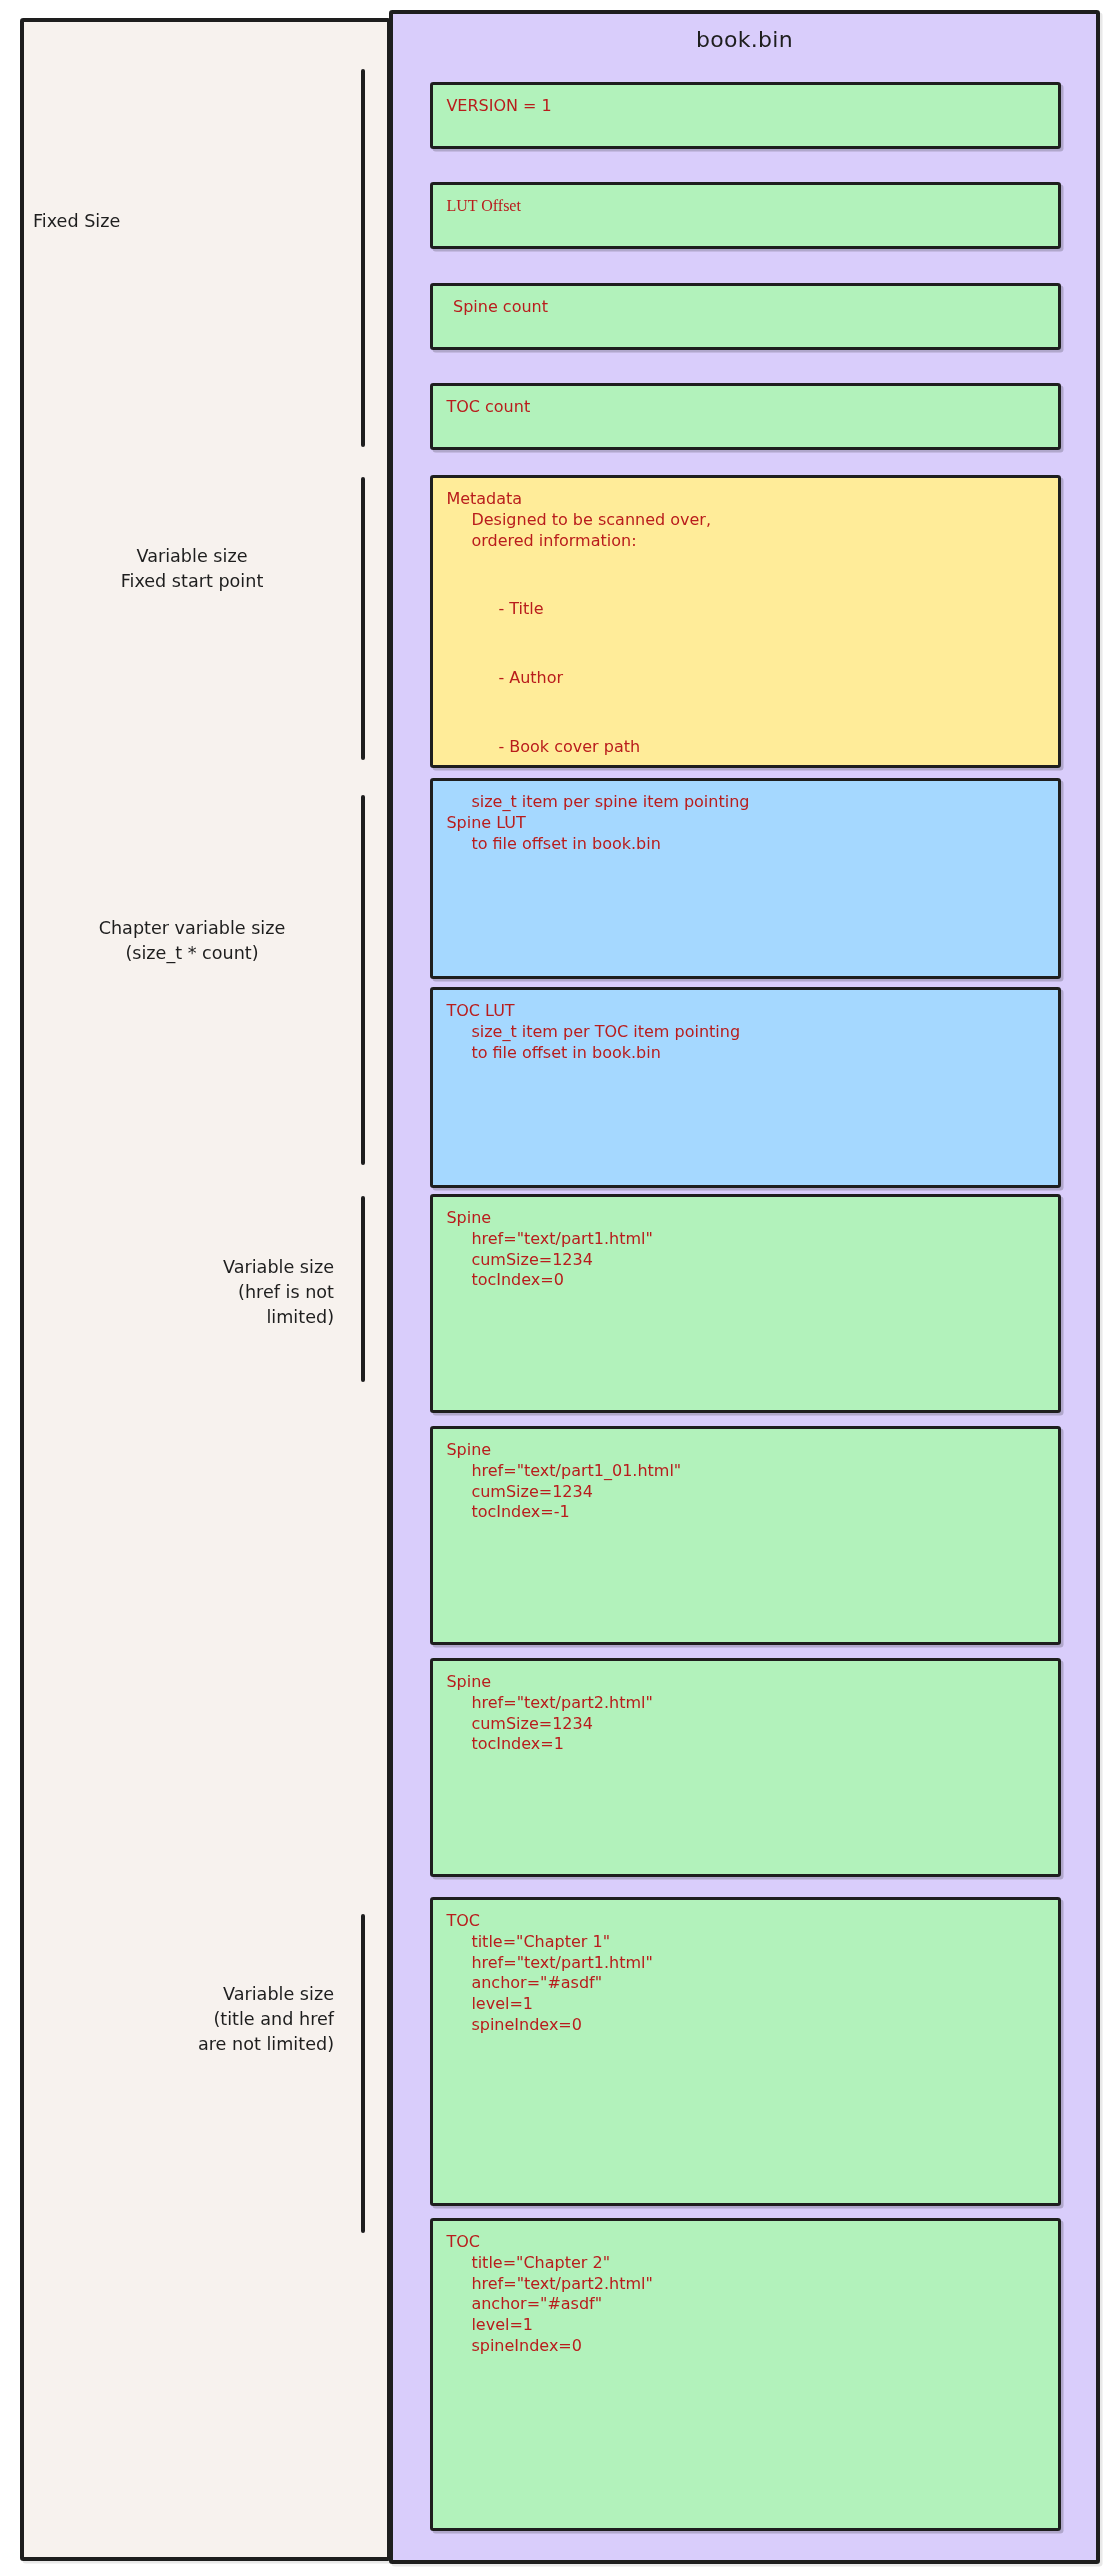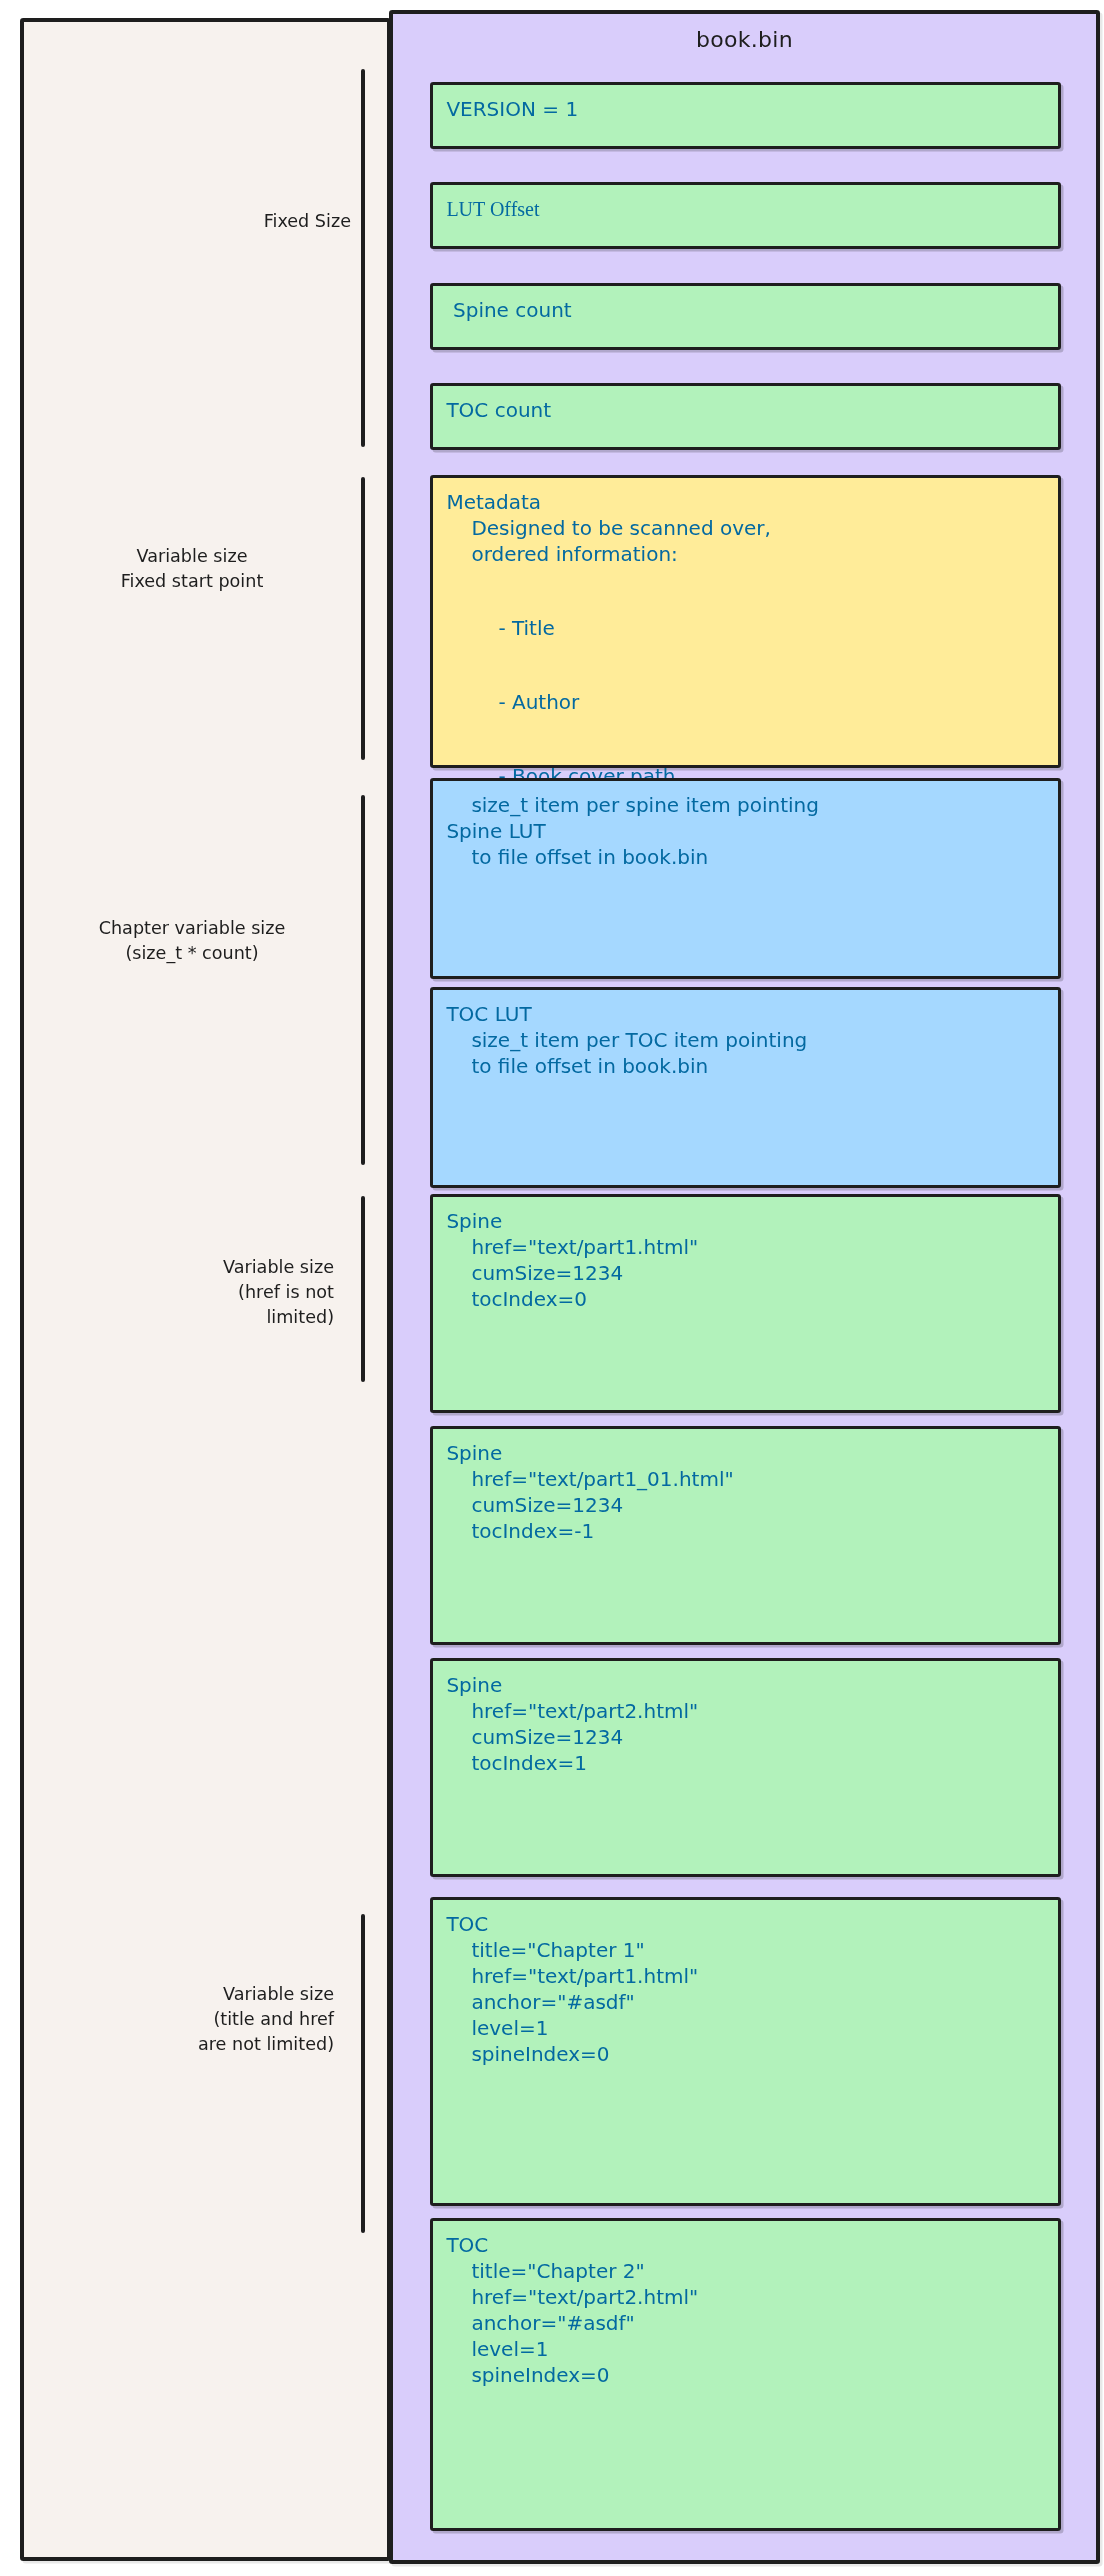--- a/index.html
+++ b/index.html
@@ -83,23 +83,23 @@
     position: absolute;
     box-sizing: border-box;
     left: 422px;
     width: 631px;
     border: 3.3px solid #1e1e1e;
     border-radius: 3.3px;
     box-shadow: 2.5px 2.5px 0 rgba(30,30,30,0.22);
     padding: 11px 13.4px 8.4px 13.4px;
   }
   .box .line {
-    font-size: 20px;
+    font-size: 16px;
     line-height: 1.30;
-    color: #0369a1;
+    color: #b91c1c;
     white-space: pre;
   }
   .box .line.indent-1 { padding-left: 25px; }
   .box .line.indent-2 { padding-left: 52px; margin-top: 48px; }
 
   .fill-green  { background: #b2f2bb; }
   .fill-yellow { background: #ffec99; }
   .fill-blue   { background: #a5d8ff; }
 </style>
 </head>
@@ -113,21 +113,21 @@
   <div id="panel-title">book.bin</div>
 
   <div id="brackets-layer">
       <div class="bracket" style="top: 69px; height: 378px;"></div>
       <div class="bracket" style="top: 477px; height: 283px;"></div>
       <div class="bracket" style="top: 795px; height: 370px;"></div>
       <div class="bracket" style="top: 1196px; height: 186px;"></div>
       <div class="bracket" style="top: 1914px; height: 319px;"></div>
     </div>
   <div id="labels-layer">
-      <div class="section-label" style="top: 209px; left: 25px; width: 318px; text-align: right;">Fixed Size</div>
+      <div class="section-label" style="top: 209px; left: 25px; width: 318px; text-align: left;">Fixed Size</div>
       <div class="section-label" style="top: 544px; left: 25px; width: 318px; text-align: center;">Variable size
 Fixed start point</div>
       <div class="section-label" style="top: 916px; left: 25px; width: 318px; text-align: center;">Chapter variable size
 (size_t * count)</div>
       <div class="section-label" style="top: 1255px; left: 25px; width: 301px; text-align: right;">Variable size
 (href is not
 limited)</div>
       <div class="section-label" style="top: 1982px; left: 25px; width: 301px; text-align: right;">Variable size
 (title and href
 are not limited)</div>

